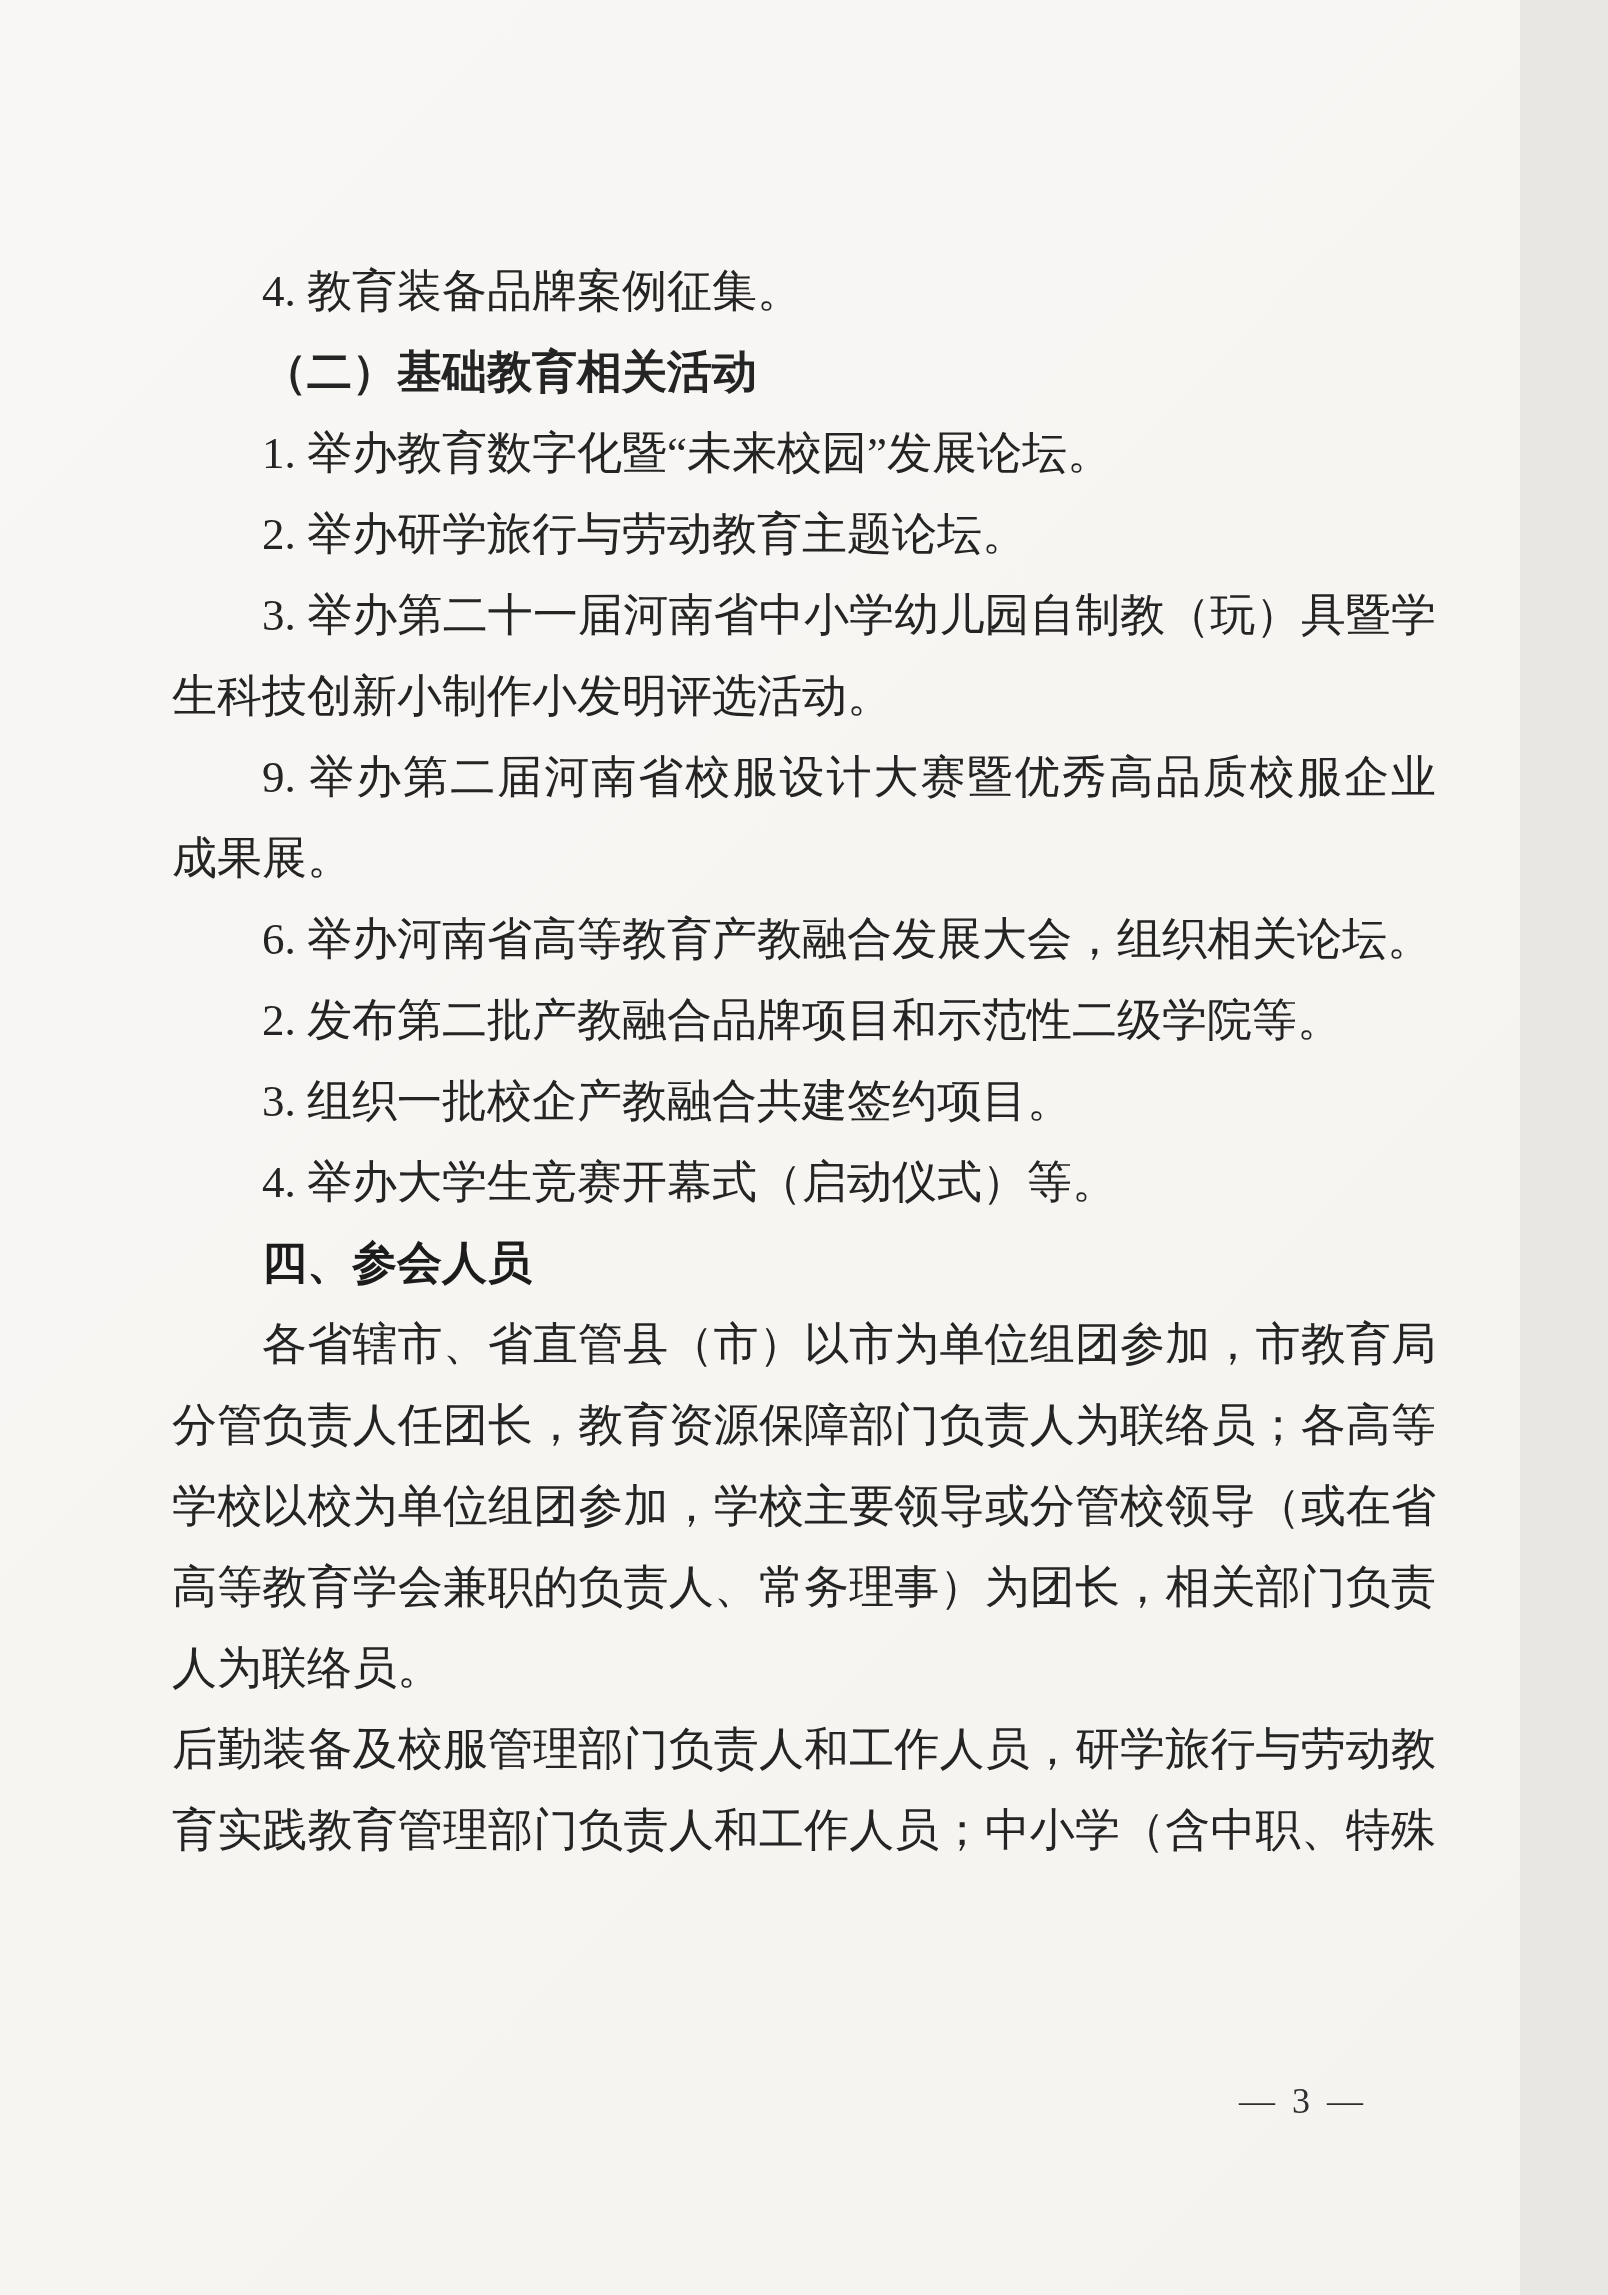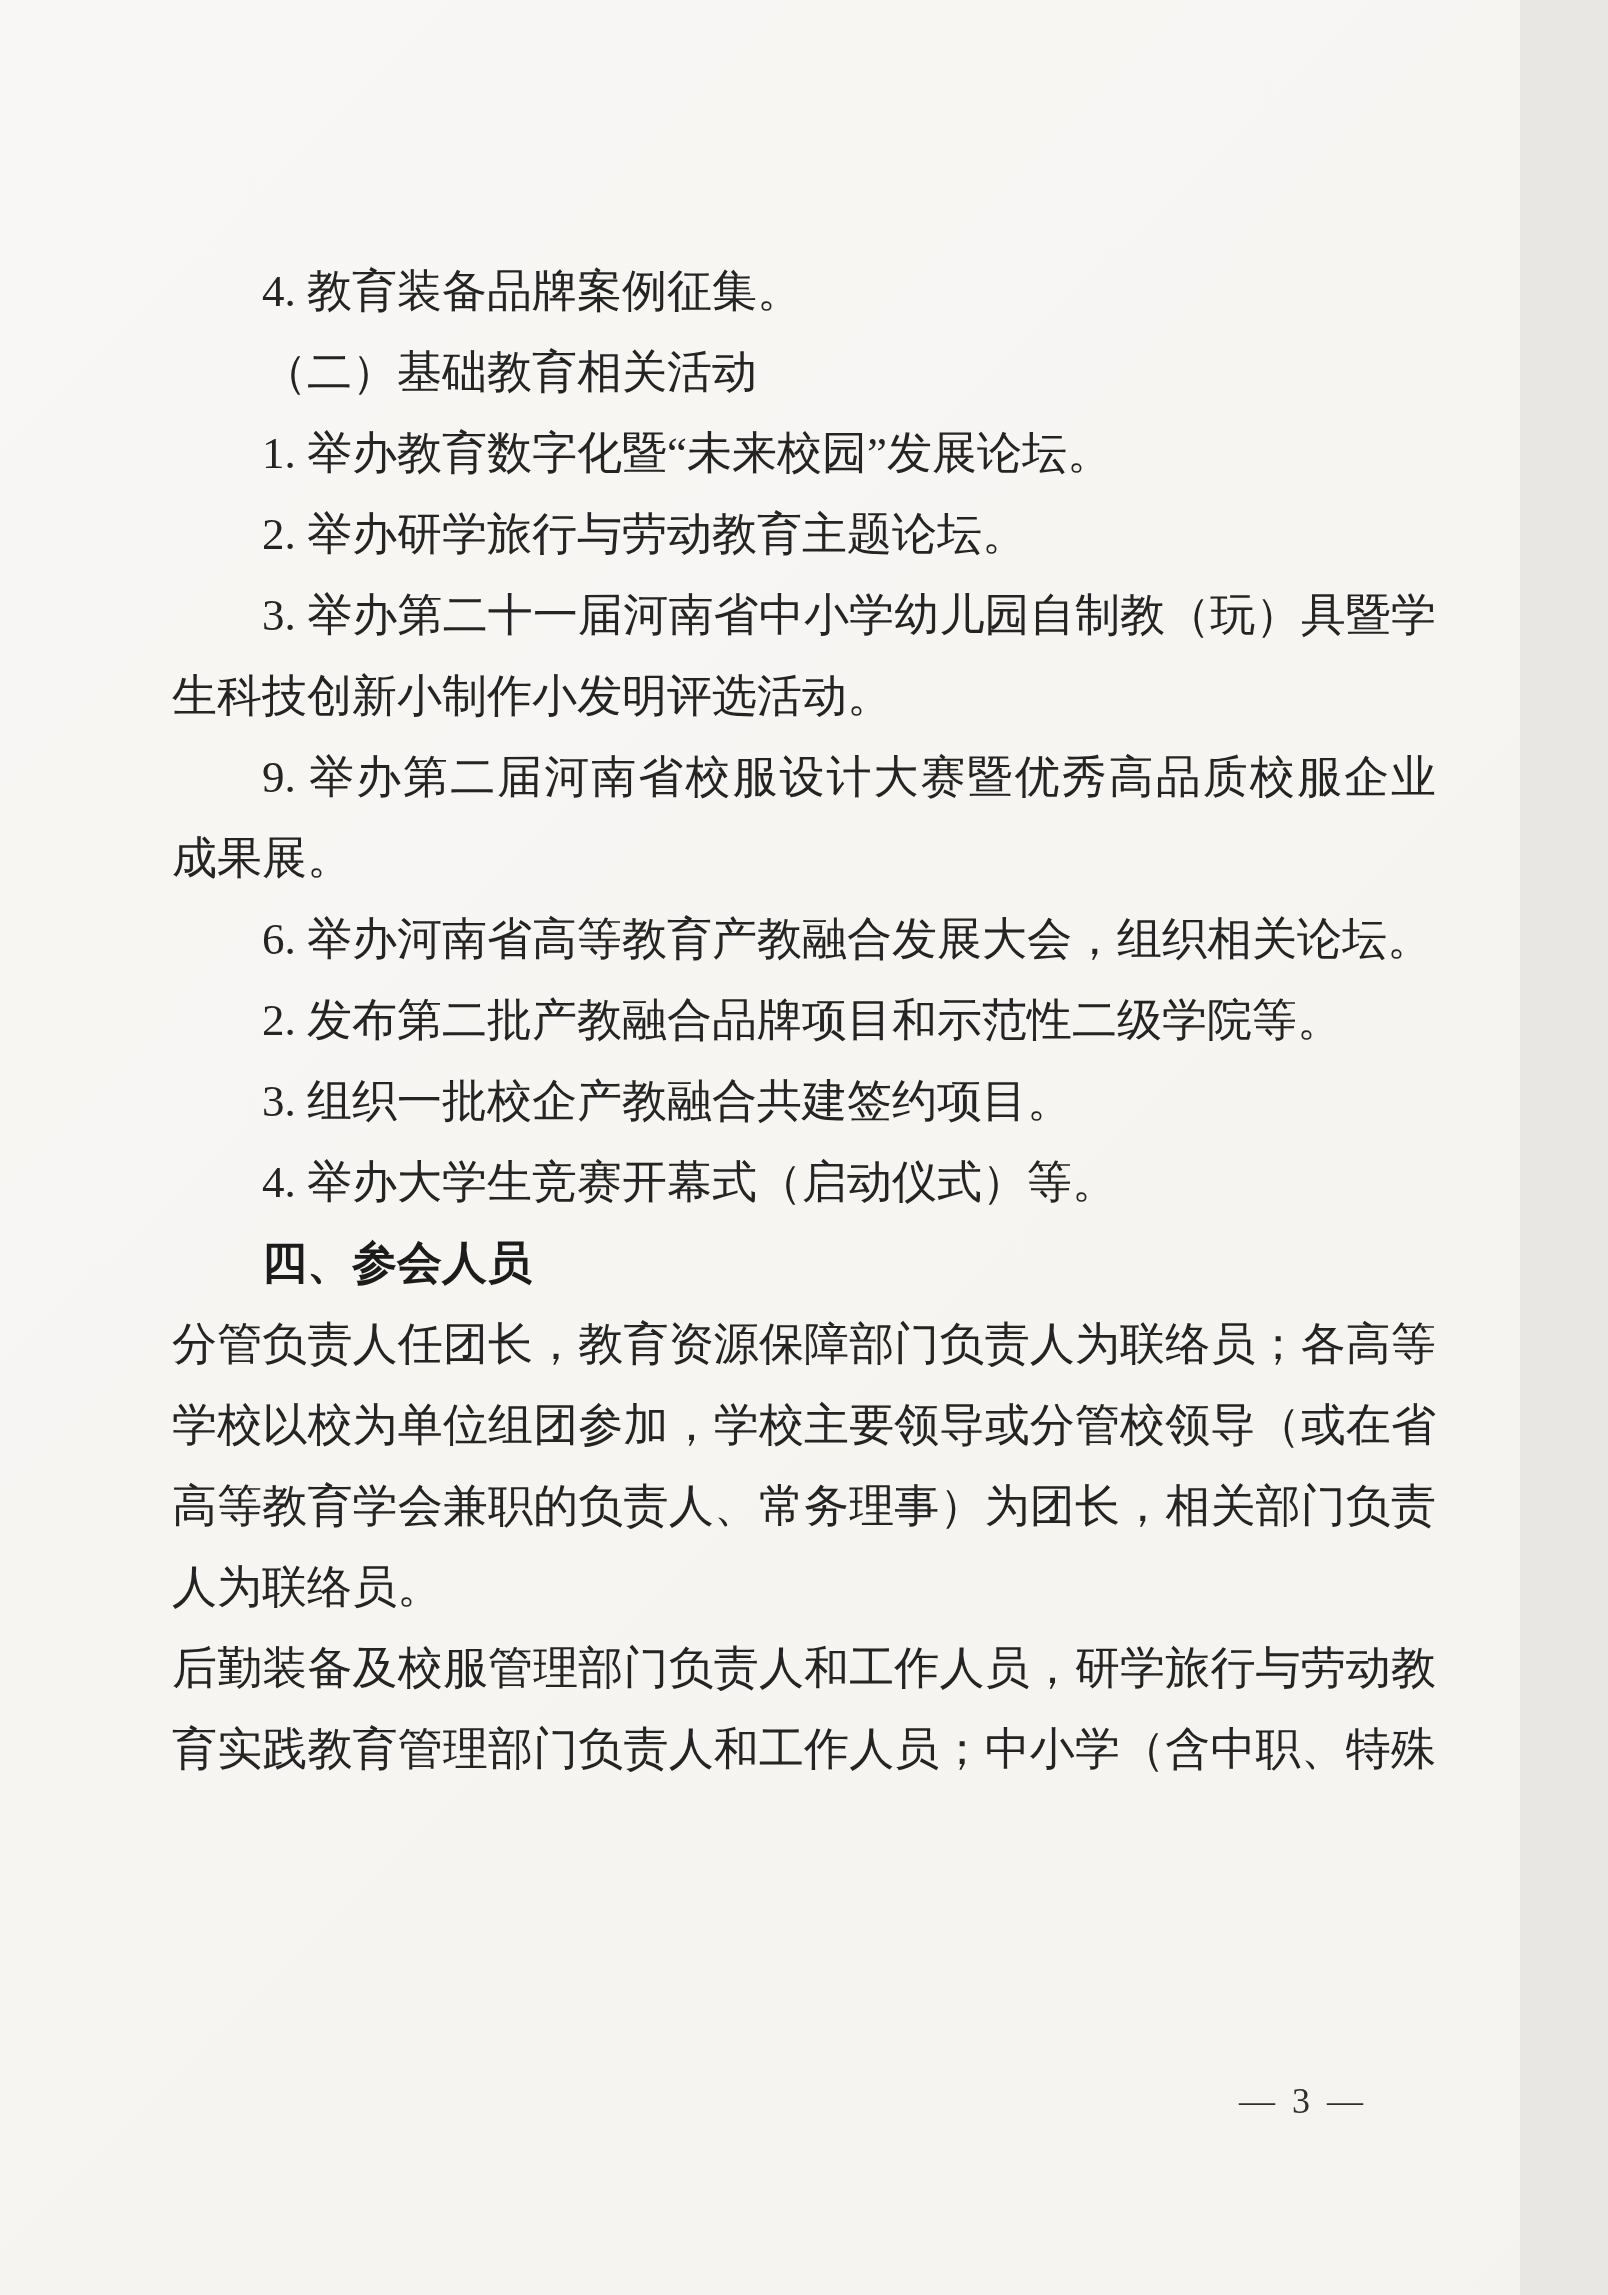--- a/index.html
+++ b/index.html
@@ -32,21 +32,21 @@
       color: #242424;
     }
     .line.indent {
       text-indent: 2em;
     }
     .line.fill {
       text-align: justify;
       text-align-last: justify;
     }
     .line.sub {
-      font-weight: 400;
+      font-weight: 700;
     }
     .line.head {
       font-weight: bold;
       color: #1c1c1c;
     }
     .page-number {
       position: absolute;
       left: 1239px;
       top: 2078px;
       font-size: 36px;
@@ -67,20 +67,21 @@
     <div class="line indent">2. 举办研学旅行与劳动教育主题论坛。</div>
     <div class="line indent fill">3. 举办第二十一届河南省中小学幼儿园自制教（玩）具暨学</div>
     <div class="line">生科技创新小制作小发明评选活动。</div>
     <div class="line indent fill">9. 举办第二届河南省校服设计大赛暨优秀高品质校服企业</div>
     <div class="line">成果展。</div>
     <div class="line indent">6. 举办河南省高等教育产教融合发展大会，组织相关论坛。</div>
     <div class="line indent">2. 发布第二批产教融合品牌项目和示范性二级学院等。</div>
     <div class="line indent">3. 组织一批校企产教融合共建签约项目。</div>
     <div class="line indent">4. 举办大学生竞赛开幕式（启动仪式）等。</div>
     <div class="line indent head">四、参会人员</div>
+    <div class="line indent fill">各省辖市、省直管县（市）以市为单位组团参加，市教育局</div>
     <div class="line fill">分管负责人任团长，教育资源保障部门负责人为联络员；各高等</div>
     <div class="line fill">学校以校为单位组团参加，学校主要领导或分管校领导（或在省</div>
     <div class="line fill">高等教育学会兼职的负责人、常务理事）为团长，相关部门负责</div>
     <div class="line">人为联络员。</div>
     <div class="line fill">后勤装备及校服管理部门负责人和工作人员，研学旅行与劳动教</div>
     <div class="line fill">育实践教育管理部门负责人和工作人员；中小学（含中职、特殊</div>
   </div>
   <div class="page-number">— 3 —</div>
 </div>
 

